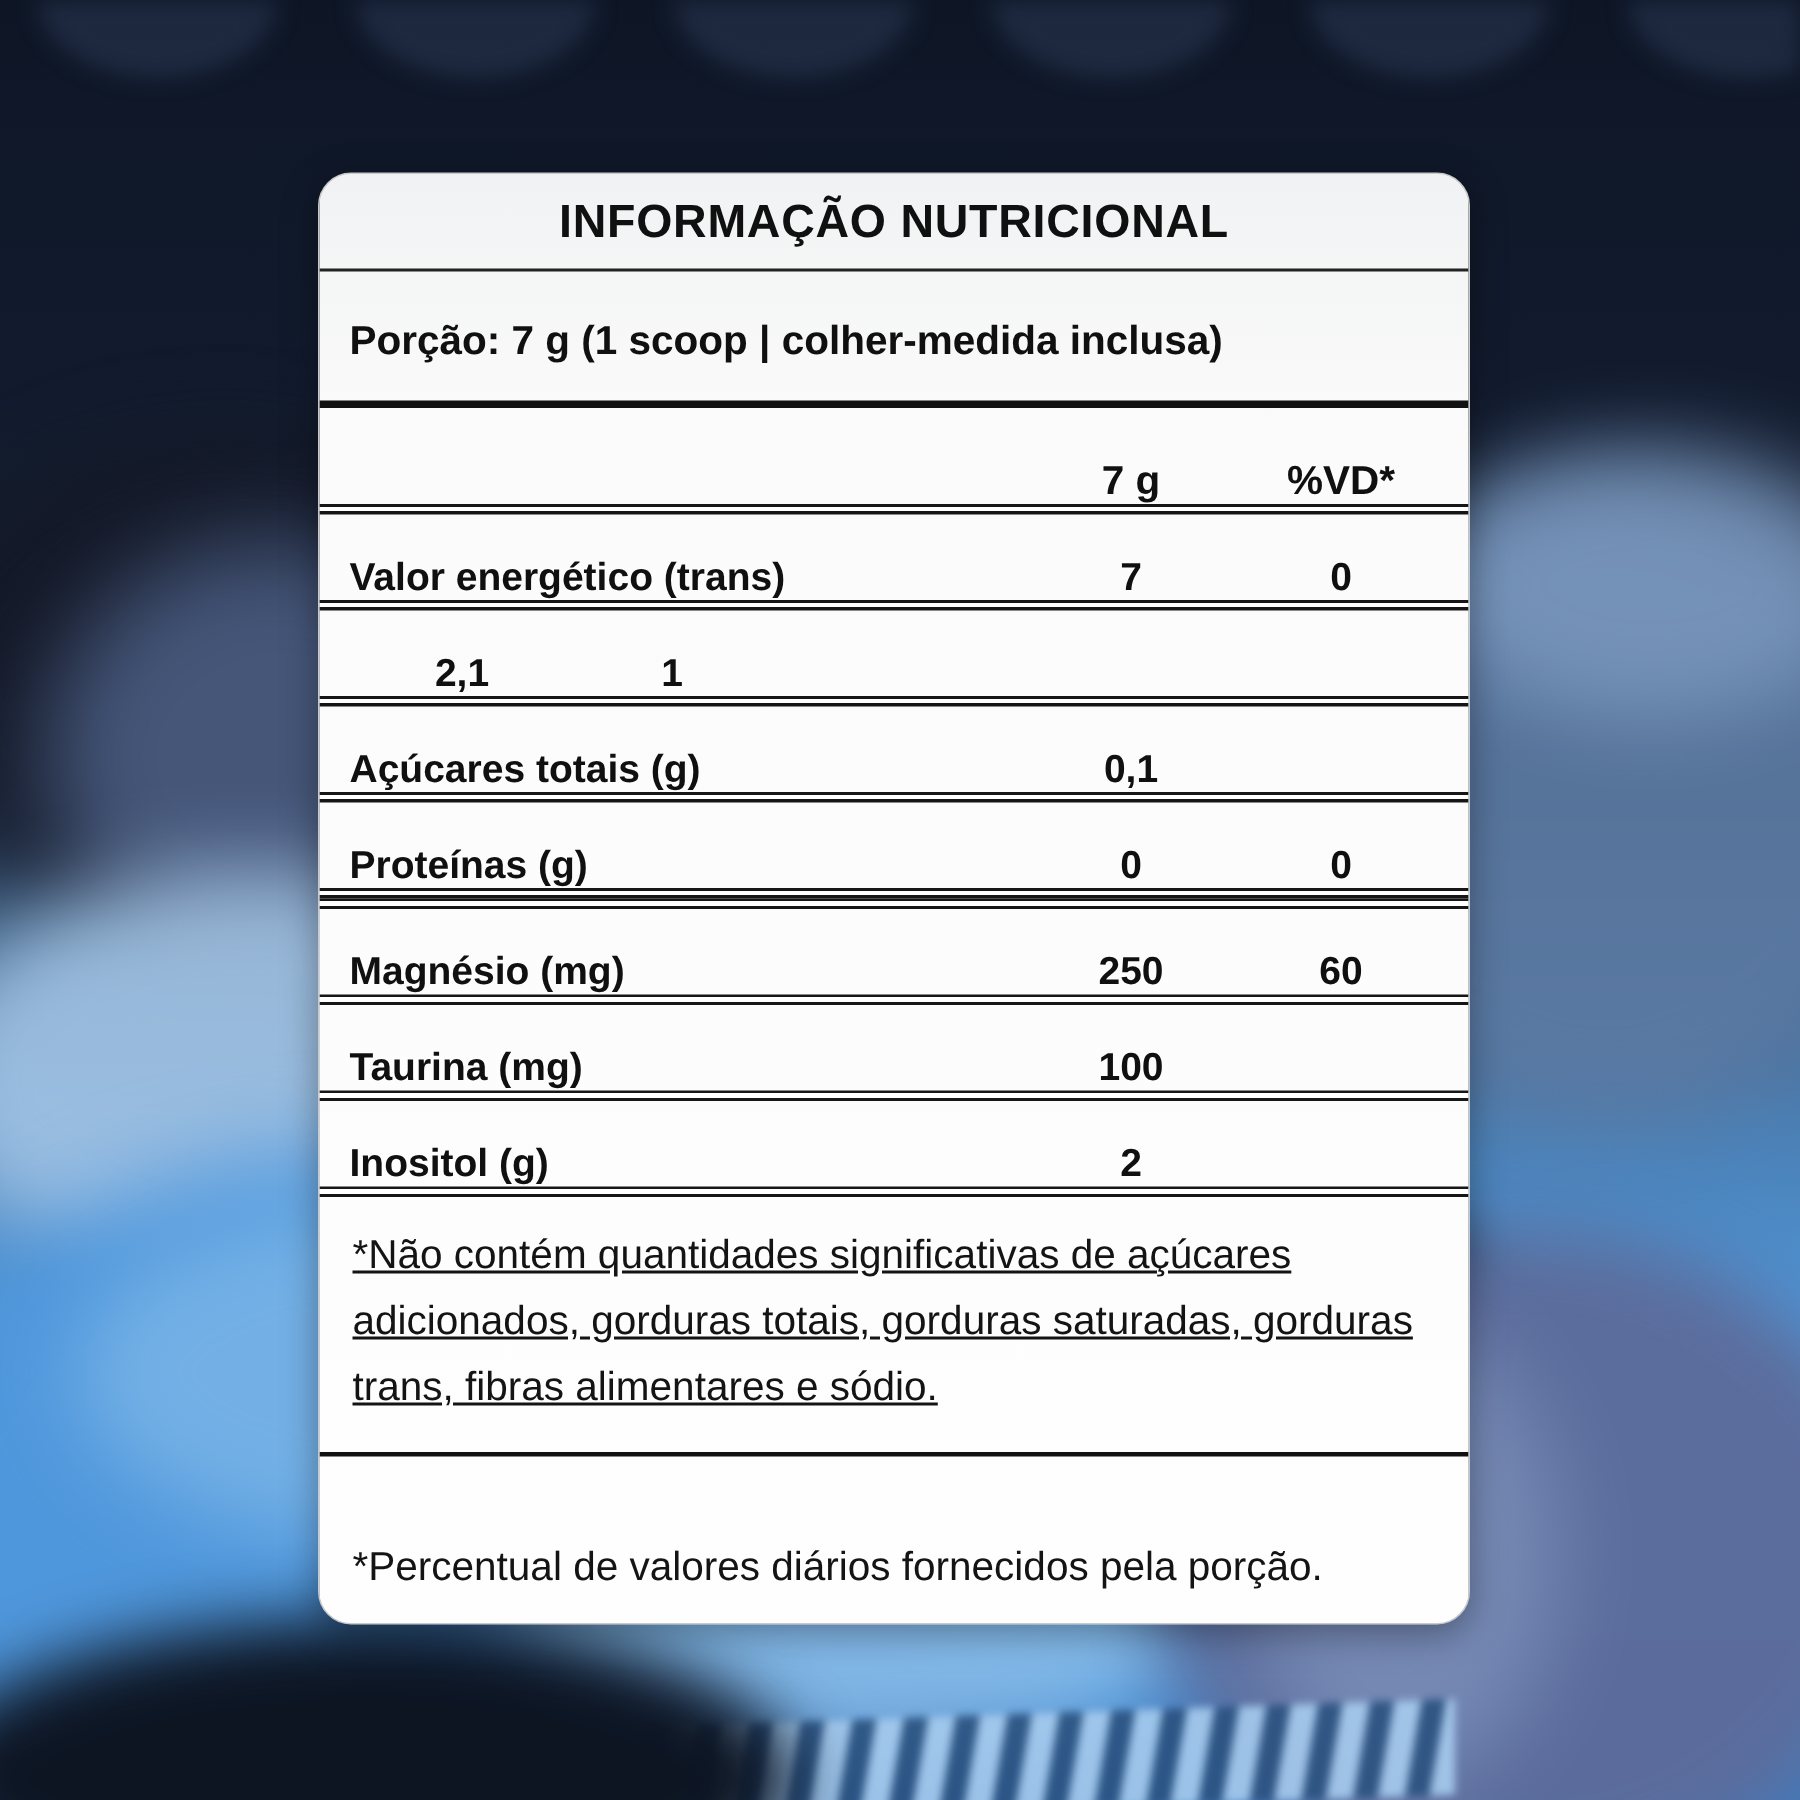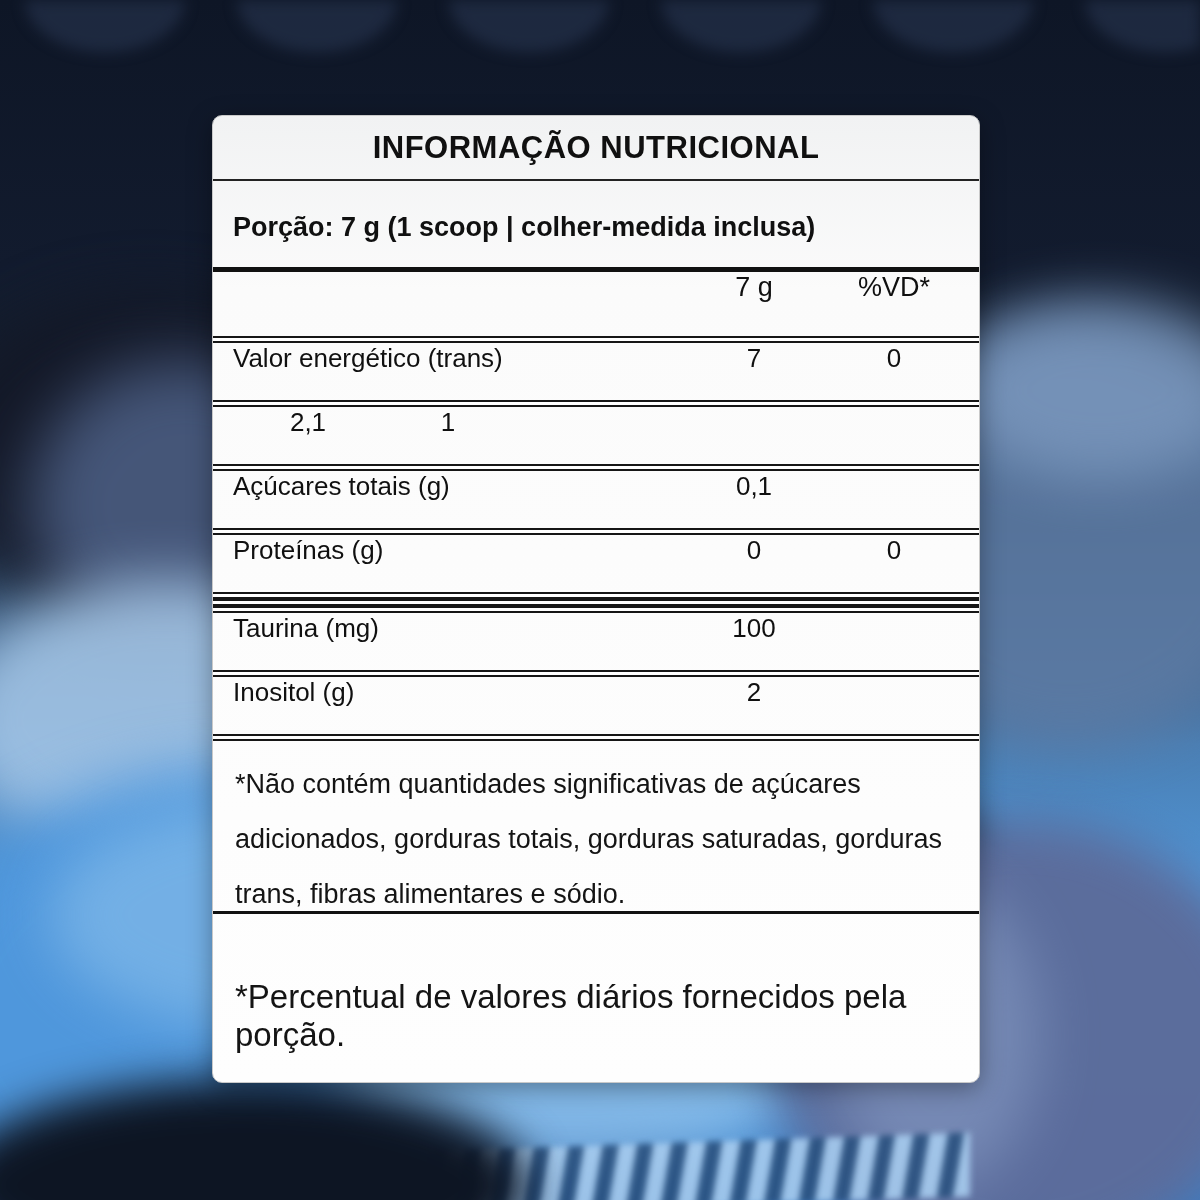--- a/index.html
+++ b/index.html
@@ -30,58 +30,58 @@
   .b-fold{left:170px;bottom:-50px;width:520px;height:170px;background:#2b62a6;opacity:.7;}
   .b-bottomdark{left:-50px;bottom:-90px;width:580px;height:210px;background:#0d1523;filter:blur(22px);}
   .b-stripes{position:absolute;left:430px;bottom:-6px;width:540px;height:64px;
     background:repeating-linear-gradient(100deg,#2b5280 0 16px,#a6cbee 16px 34px);
     filter:blur(3px);transform:skewY(-2deg);opacity:.9;}
 
   
   .label-card{
     position:absolute;left:212px;top:115px;width:768px;height:968px;
     background:linear-gradient(180deg,#f1f2f3 0%,#fbfbfb 18%,#fefefe 100%);
-    border:1px solid #c9c9c9;border-radius:10px;
+    border:1px solid #c9c9c9;border-radius:22px;
     box-shadow:0 6px 24px rgba(0,0,0,.35);
     display:flex;flex-direction:column;
     color:#101010;box-sizing:border-box;overflow:hidden;
   }
   .sec{flex:none;box-sizing:border-box;}
   .title{
     height:63px;display:flex;align-items:center;justify-content:center;
     font-size:31px;font-weight:bold;letter-spacing:.5px;
   }
   .hr{flex:none;}
   .hr.thin{height:2px;background:#222;}
   .hr.thick{height:5px;background:#111;}
   .hr.mid{height:3px;background:#111;}
   .servings{
     height:86px;padding:6px 20px 0 20px;
     display:flex;flex-direction:column;justify-content:space-evenly;
     font-size:27px;font-weight:bold;line-height:1.2;
   }
   .row{
-    flex:none;display:flex;align-items:flex-start;
-    padding:0 20px;height:57px;font-size:26px;font-weight:normal;
+    flex:none;display:flex;align-items:flex-end;
+    padding:0 20px;height:57px;font-size:26px;font-weight:bold;
   }
   .row.header{height:64px;font-size:27px;}
   .row .lbl{flex:1;text-align:left;}
   .row .val{width:150px;text-align:center;}
   .row .dv{width:130px;text-align:center;}
   .sep{
     flex:none;height:7px;
     background:linear-gradient(180deg,#161616 0 2px,#ffffff 2px 5px,#161616 5px 7px);
   }
   .footnote1{
     height:170px;padding:16px 22px 0 22px;
-    font-size:27px;font-weight:normal;line-height:55px;color:#141414;
+    font-size:27px;font-weight:normal;line-height:44px;color:#141414;text-decoration:underline;
   }
   .footnote2{
     flex:1;display:flex;align-items:center;padding:0 22px;
-    font-size:33px;font-weight:normal;color:#141414;margin-top:36px;
+    font-size:27px;font-weight:normal;color:#141414;margin-top:36px;
   }
 </style>
 </head>
 <body>
 
 <div class="stage">
   <div class="b-scallops"></div>
   <div class="blob b-rightbed"></div>
   <div class="blob b-rightpillow"></div>
   <div class="blob b-hair"></div>
@@ -136,20 +136,25 @@
 
     <div class="row">
       <span class="lbl">Proteínas (g)</span>
       <span class="val">0</span>
       <span class="dv">0</span>
     </div>
     <div class="sep"></div>
 
     <div class="sep"></div>
 
+    <div class="row">
+      <span class="lbl">Magnésio (mg)</span>
+      <span class="val">250</span>
+      <span class="dv">60</span>
+    </div>
     <div class="sep"></div>
 
     <div class="row">
       <span class="lbl">Taurina (mg)</span>
       <span class="val">100</span>
       <span class="dv"></span>
     </div>
     <div class="sep"></div>
 
     <div class="row">

